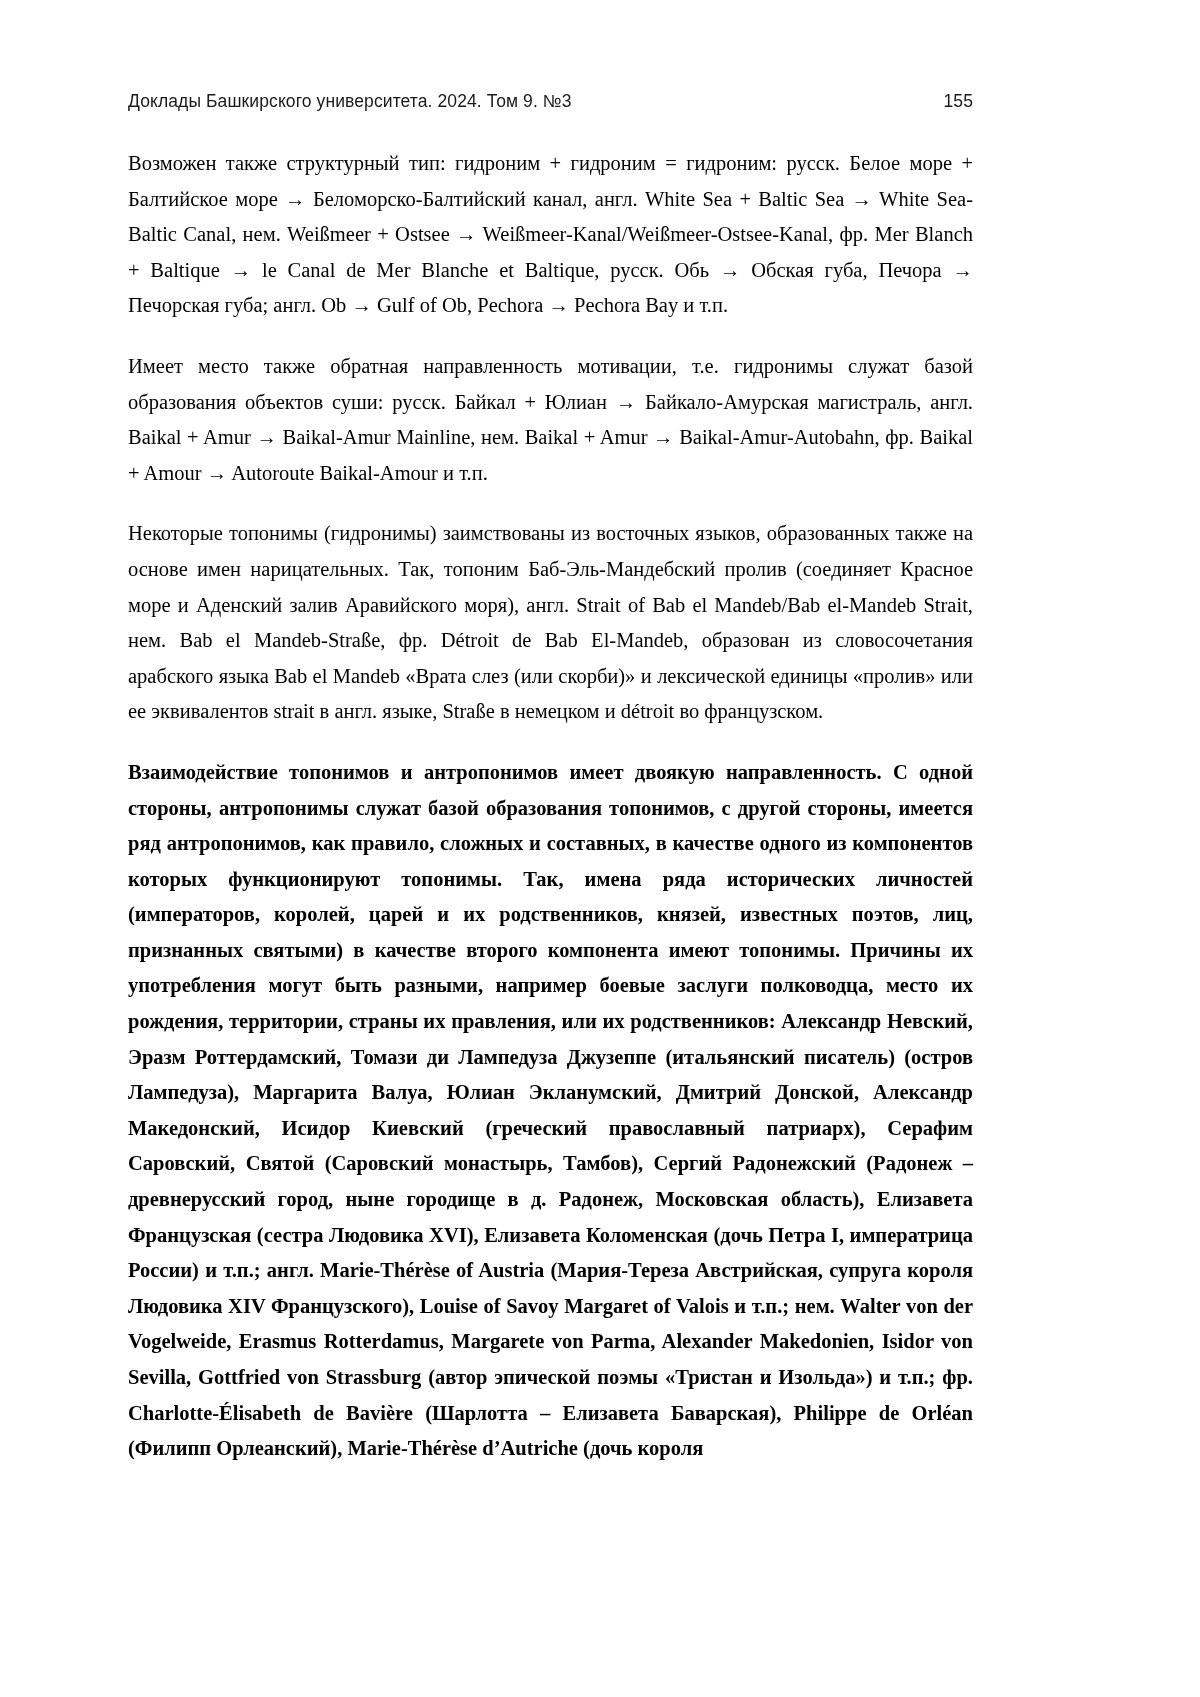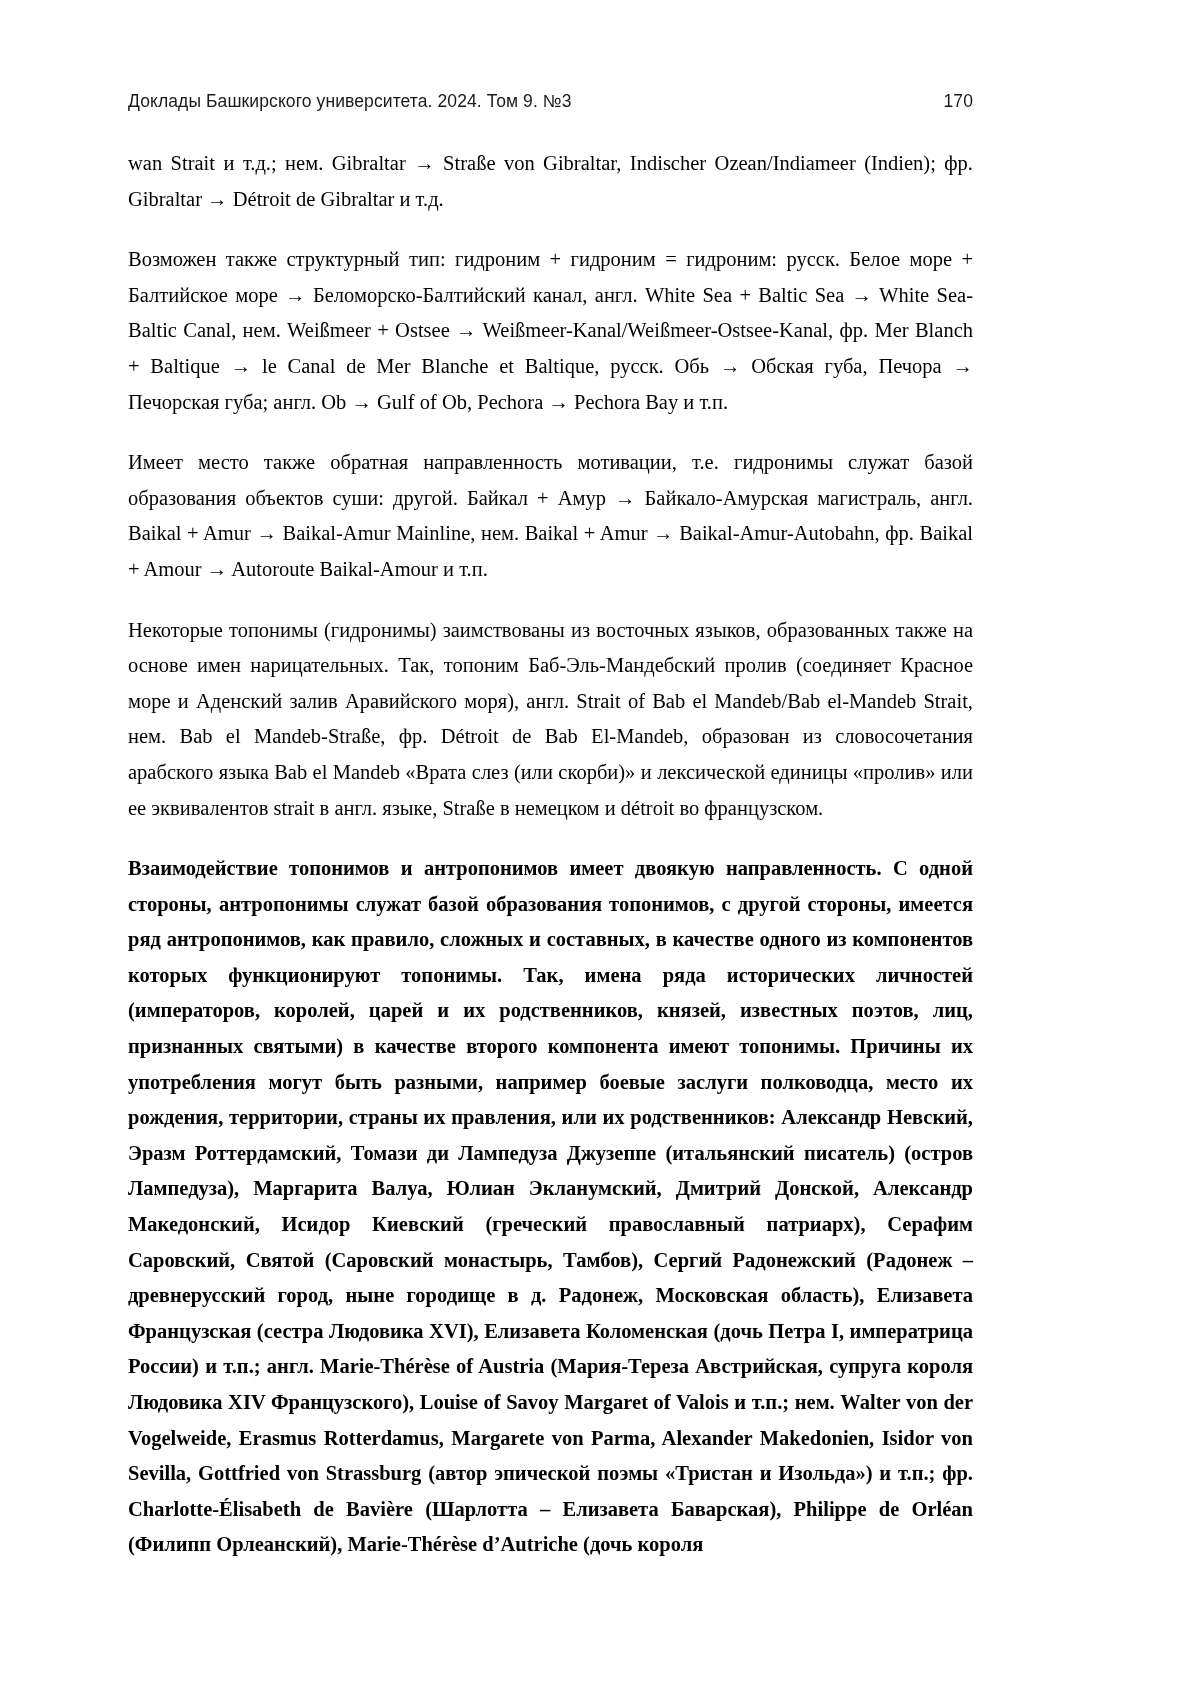--- a/index.html
+++ b/index.html
@@ -56,25 +56,24 @@
   }
 </style>
 </head>
 <body>
 
 <div class="page">
   <div class="content">
 
     <div class="header">
       <div class="header-title">Доклады Башкирского университета. 2024. Том 9. №3</div>
-      <div class="header-page">170</div>
+      <div class="header-page">155</div>
     </div>
 
     <div class="body-text">
-      <p class="para">wan Strait и т.д.; нем. Gibraltar → Straße von Gibraltar, Indischer Ozean/Indiameer (Indien); фр. Gibraltar → Détroit de Gibraltar и т.д.</p>
       <p class="para">Возможен также структурный тип: гидроним + гидроним = гидроним: русск. Белое море + Балтийское море → Беломорско-Балтийский канал, англ. White Sea + Baltic Sea → White Sea-Baltic Canal, нем. Weißmeer + Ostsee → Weißmeer-Kanal/Weißmeer-Ostsee-Kanal, фр. Mer Blanch + Baltique → le Canal de Mer Blanche et Baltique, русск. Обь → Обская губа, Печора → Печорская губа; англ. Ob → Gulf of Ob, Pechora → Pechora Bay и т.п.</p>
-      <p class="para">Имеет место также обратная направленность мотивации, т.е. гидронимы служат базой образования объектов суши: другой. Байкал + Амур → Байкало-Амурская магистраль, англ. Baikal + Amur → Baikal-Amur Mainline, нем. Baikal + Amur → Baikal-Amur-Autobahn, фр. Baikal + Amour → Autoroute Baikal-Amour и т.п.</p>
+      <p class="para">Имеет место также обратная направленность мотивации, т.е. гидронимы служат базой образования объектов суши: русск. Байкал + Юлиан → Байкало-Амурская магистраль, англ. Baikal + Amur → Baikal-Amur Mainline, нем. Baikal + Amur → Baikal-Amur-Autobahn, фр. Baikal + Amour → Autoroute Baikal-Amour и т.п.</p>
       <p class="para">Некоторые топонимы (гидронимы) заимствованы из восточных языков, образованных также на основе имен нарицательных. Так, топоним Баб-Эль-Мандебский пролив (соединяет Красное море и Аденский залив Аравийского моря), англ. Strait of Bab el Mandeb/Bab el-Mandeb Strait, нем. Bab el Mandeb-Straße, фр. Détroit de Bab El-Mandeb, образован из словосочетания арабского языка Bab el Mandeb «Врата слез (или скорби)» и лексической единицы «пролив» или ее эквивалентов strait в англ. языке, Straße в немецком и détroit во французском.</p>
       <p class="para">Взаимодействие топонимов и антропонимов имеет двоякую направленность. С одной стороны, антропонимы служат базой образования топонимов, с другой стороны, имеется ряд антропонимов, как правило, сложных и составных, в качестве одного из компонентов которых функционируют топонимы. Так, имена ряда исторических личностей (императоров, королей, царей и их родственников, князей, известных поэтов, лиц, признанных святыми) в качестве второго компонента имеют топонимы. Причины их употребления могут быть разными, например боевые заслуги полководца, место их рождения, территории, страны их правления, или их родственников: Александр Невский, Эразм Роттердамский, Томази ди Лампедуза Джузеппе (итальянский писатель) (остров Лампедуза), Маргарита Валуа, Юлиан Экланумский, Дмитрий Донской, Александр Македонский, Исидор Киевский (греческий православный патриарх), Серафим Саровский, Святой (Саровский монастырь, Тамбов), Сергий Радонежский (Радонеж – древнерусский город, ныне городище в д. Радонеж, Московская область), Елизавета Французская (сестра Людовика XVI), Елизавета Коломенская (дочь Петра I, императрица России) и т.п.; англ. Marie-Thérèse of Austria (Мария-Тереза Австрийская, супруга короля Людовика XIV Французского), Louise of Savoy Margaret of Valois и т.п.; нем. Walter von der Vogelweide, Erasmus Rotterdamus, Margarete von Parma, Alexander Makedonien, Isidor von Sevilla, Gottfried von Strassburg (автор эпической поэмы «Тристан и Изольда») и т.п.; фр. Charlotte-Élisabeth de Bavière (Шарлотта – Елизавета Баварская), Philippe de Orléan (Филипп Орлеанский), Marie-Thérèse d’Autriche (дочь короля</p>
     </div>
 
   </div>
 </div>
 
 </body></html>

